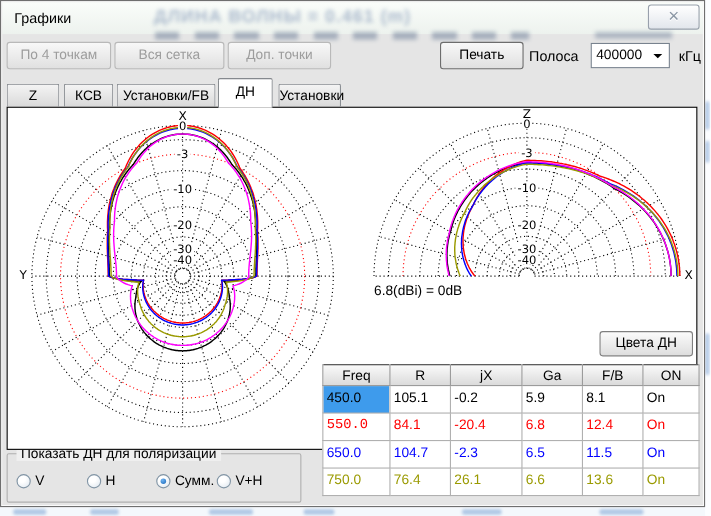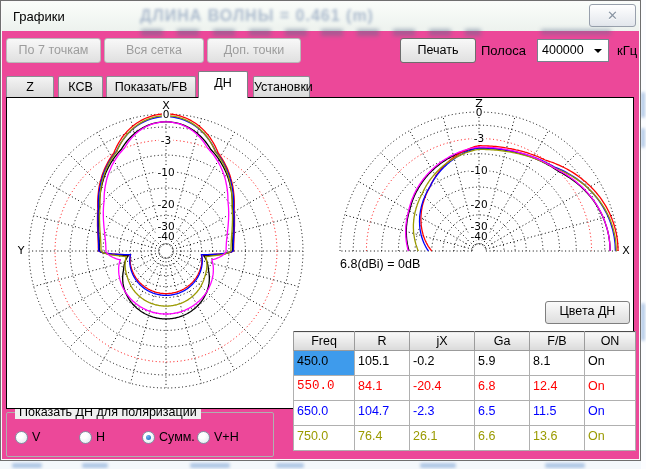--- a/index.html
+++ b/index.html
@@ -3,21 +3,21 @@
 <meta charset="utf-8">
 <style>
   html,body{margin:0;padding:0;background:#fff;}
   .screen{position:relative;width:646px;height:469px;overflow:hidden;
     font-family:"Liberation Sans","DejaVu Sans",sans-serif;background:#fdfefe;}
   
   .bleed-bottom{position:absolute;left:0;top:461px;width:646px;height:8px;background:#f4f8fc;}
   .bleed-right{position:absolute;left:641px;top:0;width:5px;height:469px;background:#fcfdff;}
   .blob{position:absolute;background:rgba(120,160,212,.55);filter:blur(1.6px);border-radius:2px;}
   
-  .dialog{position:absolute;left:0;top:0;width:639px;height:459px;background:#ec4899;
+  .dialog{position:absolute;left:0;top:0;width:639px;height:459px;background:#e5e5e5;
     border:1px solid #6f6f6f;box-shadow:inset 0 0 0 1px #fafafa;}
   .titlebar{position:absolute;left:1px;top:1px;width:637px;height:29px;
     background:linear-gradient(#fafdfa,#edf2ee);}
   .title-text{position:absolute;left:11px;top:7px;font-size:13px;color:#000;}
   .watermark{position:absolute;left:138px;top:5px;font-size:16px;font-weight:bold;letter-spacing:1px;
     color:rgba(70,100,150,.42);filter:blur(1.7px);white-space:nowrap;}
   .watermark2{position:absolute;left:140px;top:28px;width:340px;height:7px;filter:blur(2px);opacity:.45;
     background:repeating-linear-gradient(90deg,#5a6e8c 0 22px,transparent 22px 36px);}
   .watermark3{position:absolute;left:540px;top:28px;width:70px;height:6px;filter:blur(2px);opacity:.4;background:#5a6e8c;}
   .close-btn{position:absolute;left:587px;top:2px;width:45px;height:21px;border:1px solid #98a0ac;border-radius:3px;
@@ -82,34 +82,34 @@
     <div class="titlebar">
       <span class="title-text">Графики</span>
       <span class="watermark">ДЛИНА ВОЛНЫ = 0.461 (m)</span>
       <div class="close-btn">
         <span class="close-x">✕</span>
       </div>
     </div>
     <div class="watermark2"></div>
     <div class="watermark3"></div>
 
-    <div class="tbbtn disabled" style="left:5px;width:95px;">По 7 точкам</div>
+    <div class="tbbtn disabled" style="left:5px;width:95px;">По 4 точкам</div>
     <div class="tbbtn disabled" style="left:103px;width:100px;">Вся сетка</div>
     <div class="tbbtn disabled" style="left:206px;width:94px;">Доп. точки</div>
     <div class="tbbtn" style="left:399px;width:76px;">Печать</div>
     <span class="tb-label" style="left:480px;">Полоса</span>
     <div class="combo">
       <span class="combo-val">400000</span>
       <span class="combo-arrow"></span>
     </div>
     <span class="tb-label" style="left:616px;">кГц</span>
 
     <div class="tab" style="left:5px;width:48px;">Z</div>
     <div class="tab" style="left:57px;width:45px;">КСВ</div>
-    <div class="tab" style="left:105px;width:90px;">Показать/FB</div>
+    <div class="tab" style="left:105px;width:90px;">Установки/FB</div>
     <div class="tab active" style="left:197px;width:50px;">ДН</div>
     <div class="tab" style="left:252px;width:57px;">Установки</div>
 
     <div class="panel">
       <svg id="plots" width="626" height="310">
           <circle cx="159" cy="153" r="137" stroke="#000000" fill="none" stroke-width="1" stroke-dasharray="1,2.6"></circle>
           <circle cx="159" cy="153" r="123.985" stroke="#000000" fill="none" stroke-width="1" stroke-dasharray="1,2.6"></circle>
           <circle cx="159" cy="153" r="110.97000000000001" stroke="#ff0000" fill="none" stroke-width="1" stroke-dasharray="1,2.6"></circle>
           <circle cx="159" cy="153" r="95.89999999999999" stroke="#000000" fill="none" stroke-width="1" stroke-dasharray="1,2.6"></circle>
           <circle cx="159" cy="153" r="79.46" stroke="#000000" fill="none" stroke-width="1" stroke-dasharray="1,2.6"></circle>

